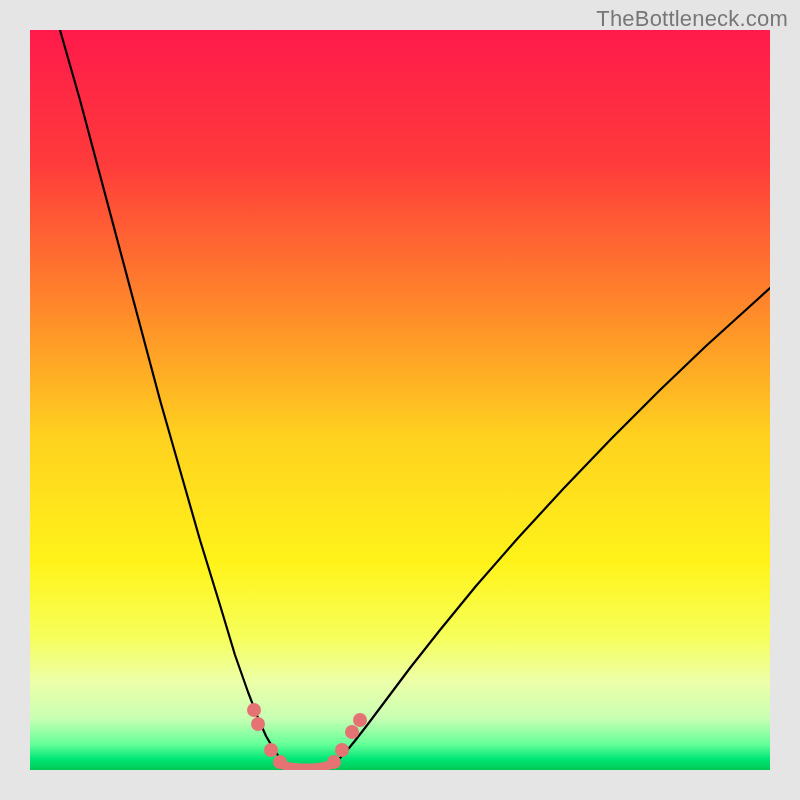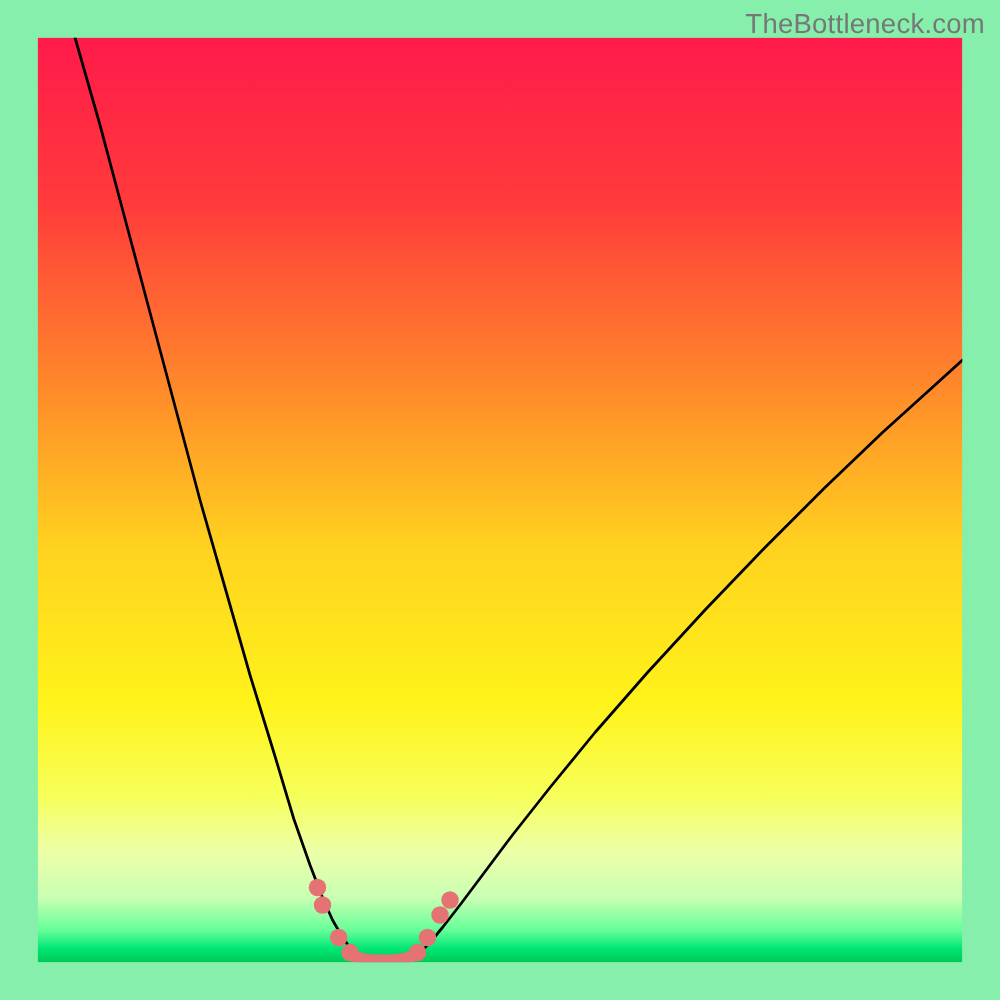--- a/index.html
+++ b/index.html
@@ -8,21 +8,21 @@
     width: 800px;
     height: 800px;
     overflow: hidden;
     background: #000;
     font-family: Arial, Helvetica, sans-serif;
   }
   .frame {
     position: absolute;
     left: 0; top: 0;
     width: 800px; height: 800px;
-    background: #86efac;
+    background: #e5e5e5;
   }
   .plot {
     position: absolute;
     left: 30px;
     top: 30px;
     width: 740px;
     height: 740px;
     overflow: hidden;
   }
   .watermark {

